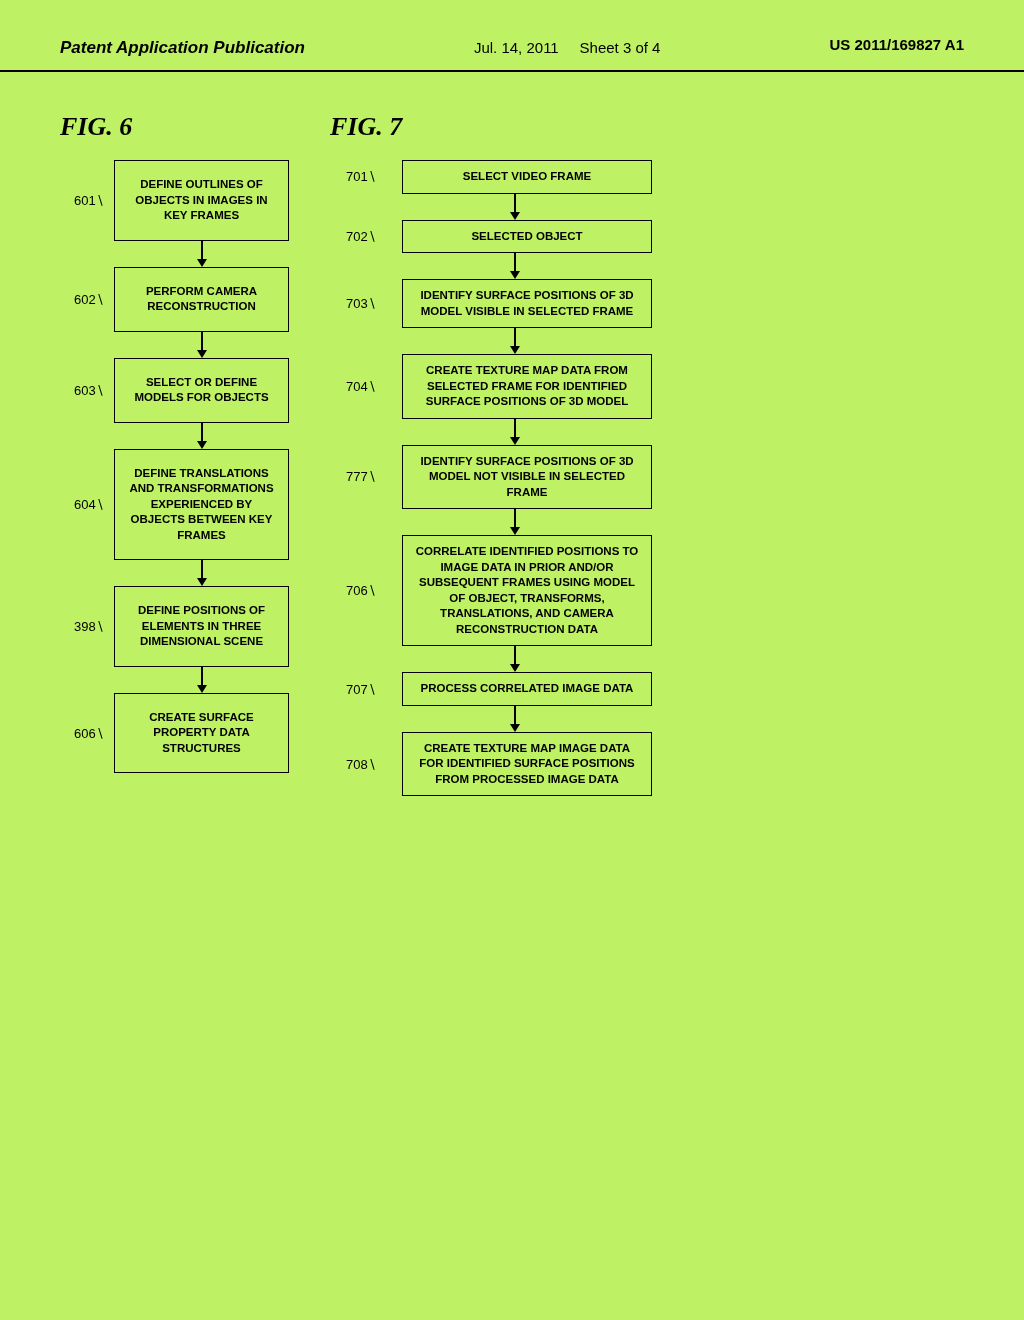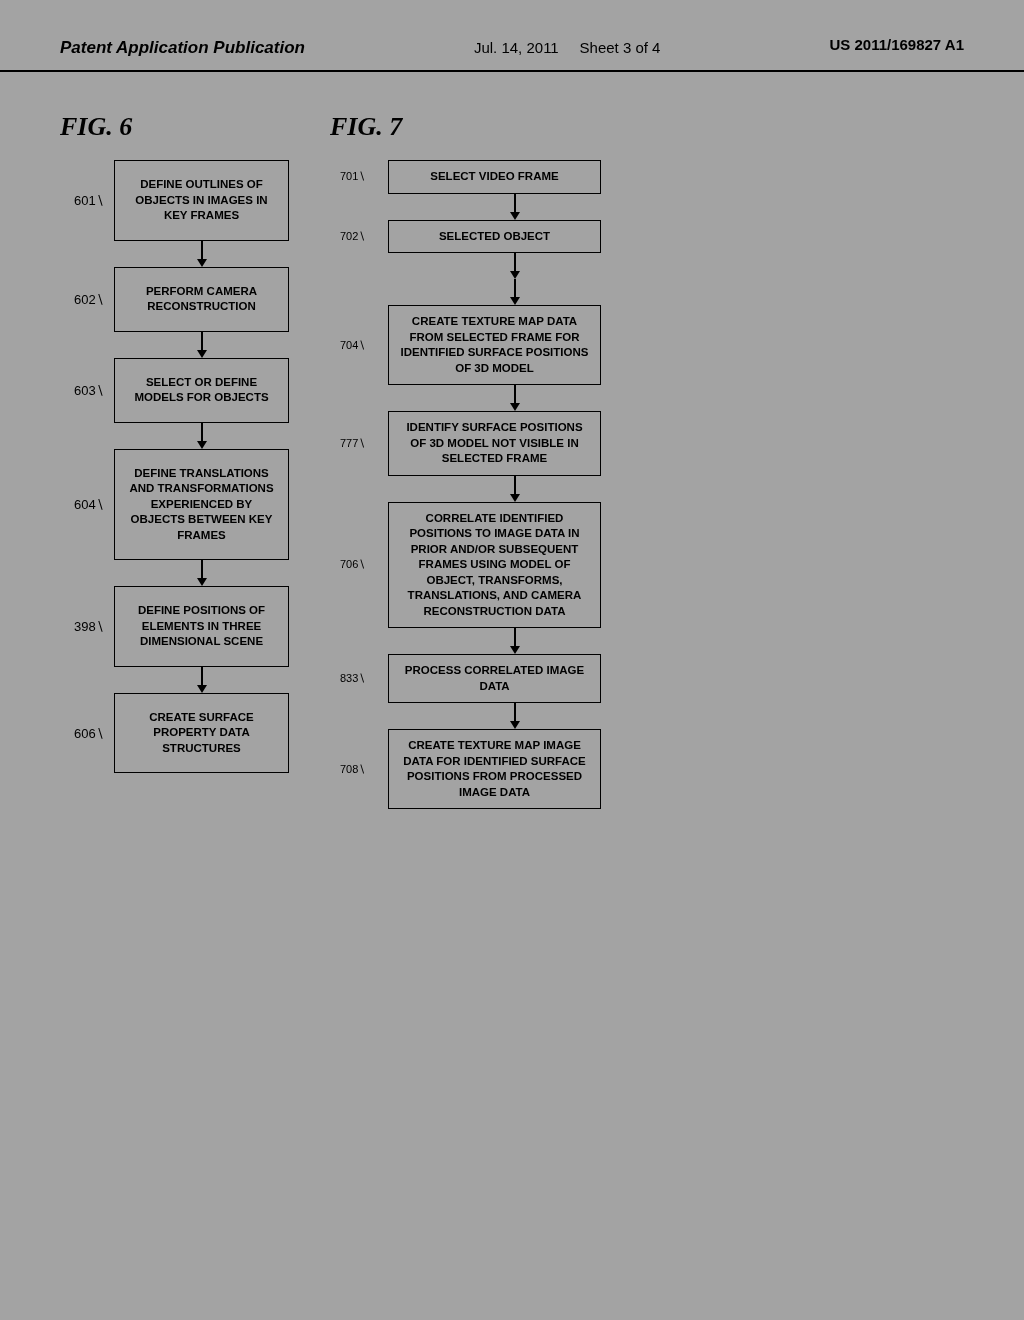--- a/index.html
+++ b/index.html
@@ -7,21 +7,21 @@
       background: #fff;
       font-family: Arial, Helvetica, sans-serif;
       width: 1024px;
       min-height: 1320px;
       position: relative;
       overflow-x: hidden;
     }
     .page {
       width: 1024px;
       min-height: 1320px;
-      background: #a3a3a3;
+      background: #bef264;
       position: relative;
     }
     .header {
       display: flex;
       justify-content: space-between;
       align-items: flex-start;
       padding: 36px 60px 0 60px;
       border-bottom: 2px solid #000;
       padding-bottom: 10px;
     }
@@ -121,37 +121,37 @@
       flex-direction: column;
       align-items: flex-start;
       margin-left: 10px;
     }
     .fig7-step {
       display: flex;
       align-items: center;
       width: 100%;
     }
     .fig7-lbl {
-      font-size: 11px;
+      font-size: 13px;
       min-width: 42px;
-      text-align: left;
-      margin-right: 6px;
+      text-align: center;
+      margin-right: 20px;
       align-self: center;
     }
     .fig7-box {
       border: 1.5px solid #000;
       text-align: center;
       font-size: 11.5px;
       font-weight: bold;
       display: flex;
       align-items: center;
       justify-content: center;
       padding: 8px 10px;
       line-height: 1.35;
-      width: 213px;
+      width: 250px;
     }
     .fig7-connector {
       width: 250px;
       margin-left: 50px;
       display: flex;
       flex-direction: column;
       align-items: center;
     }
   </style>
 </head>
@@ -268,20 +268,26 @@
           <span class="fig7-lbl">702∖</span>
           <div class="fig7-box">
             <span>SELECTED OBJECT</span>
           </div>
         </div>
         <div class="fig7-connector">
           <span class="arrow-seg" style="height:18px;"></span>
           <span class="arrowhead-down"></span>
         </div>
 
+        <div class="fig7-step">
+          <span class="fig7-lbl">703∖</span>
+          <div class="fig7-box">
+            <span>IDENTIFY SURFACE POSITIONS OF 3D MODEL VISIBLE IN SELECTED FRAME</span>
+          </div>
+        </div>
         <div class="fig7-connector">
           <span class="arrow-seg" style="height:18px;"></span>
           <span class="arrowhead-down"></span>
         </div>
 
         <div class="fig7-step">
           <span class="fig7-lbl">704∖</span>
           <div class="fig7-box">
             <span>CREATE TEXTURE MAP DATA FROM SELECTED FRAME FOR IDENTIFIED SURFACE POSITIONS OF 3D MODEL</span>
           </div>
@@ -307,21 +313,21 @@
           <div class="fig7-box">
             <span>CORRELATE IDENTIFIED POSITIONS TO IMAGE DATA IN PRIOR AND/OR SUBSEQUENT FRAMES USING MODEL OF OBJECT, TRANSFORMS, TRANSLATIONS, AND CAMERA RECONSTRUCTION DATA</span>
           </div>
         </div>
         <div class="fig7-connector">
           <span class="arrow-seg" style="height:18px;"></span>
           <span class="arrowhead-down"></span>
         </div>
 
         <div class="fig7-step">
-          <span class="fig7-lbl">833∖</span>
+          <span class="fig7-lbl">707∖</span>
           <div class="fig7-box">
             <span>PROCESS CORRELATED IMAGE DATA</span>
           </div>
         </div>
         <div class="fig7-connector">
           <span class="arrow-seg" style="height:18px;"></span>
           <span class="arrowhead-down"></span>
         </div>
 
         <div class="fig7-step">

